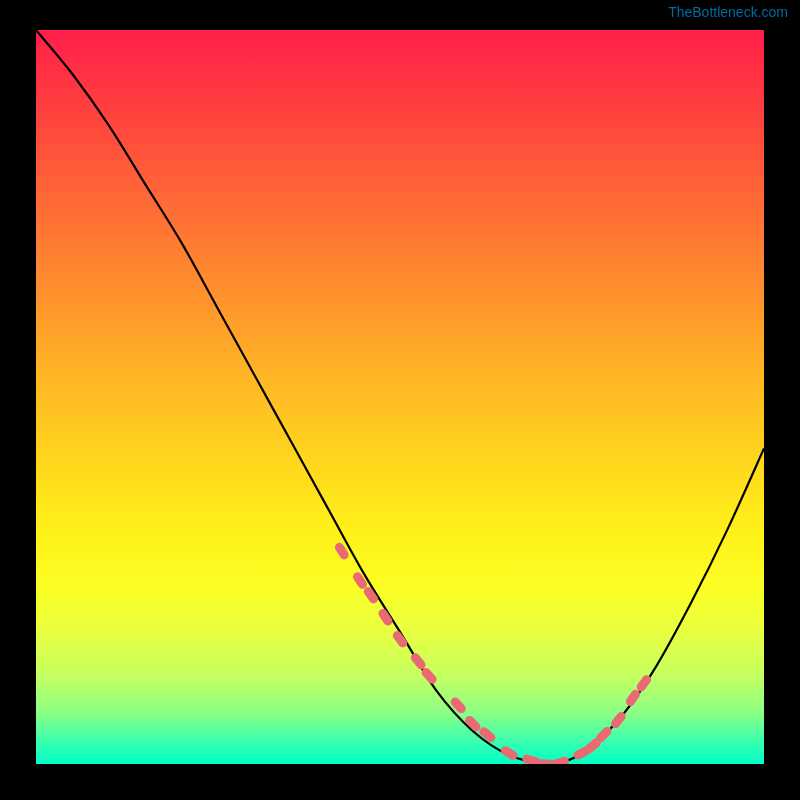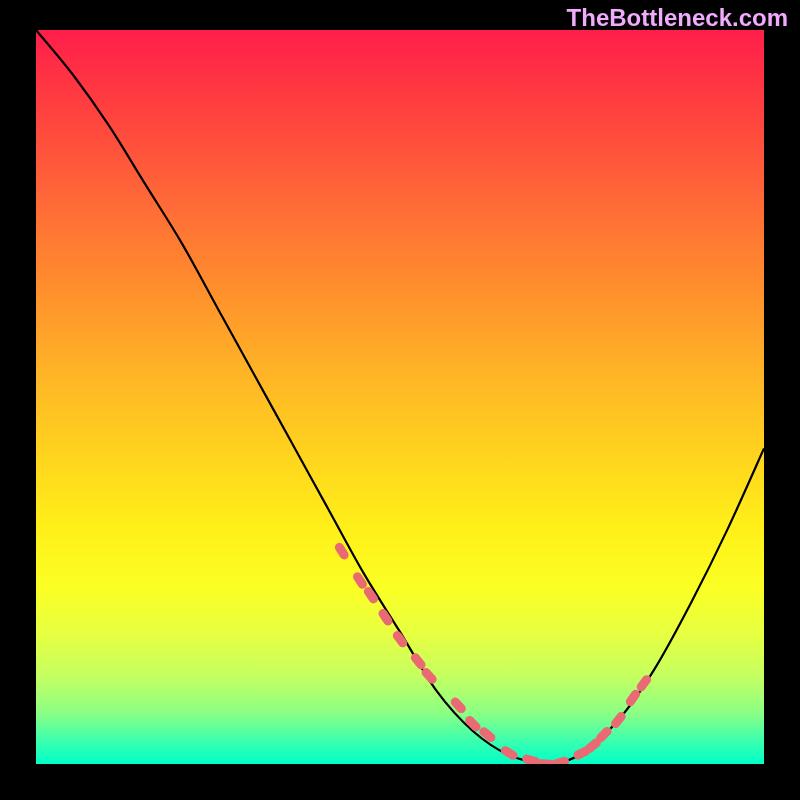--- a/index.html
+++ b/index.html
@@ -8,23 +8,23 @@
     height: 800px;
     background: #000;
     position: relative;
     font-family: Arial, sans-serif;
     overflow: hidden;
   }
   .watermark {
     position: absolute;
     top: 4px;
     right: 12px;
-    color: #f0abfc;
-    font-size: 24px;
-    font-weight: bold;
+    color: #0369a1;
+    font-size: 14px;
+    font-weight: normal;
     z-index: 10;
   }
   .plot-area {
     position: absolute;
     left: 36px;
     top: 30px;
     width: 728px;
     height: 734px;
     overflow: hidden;
   }

